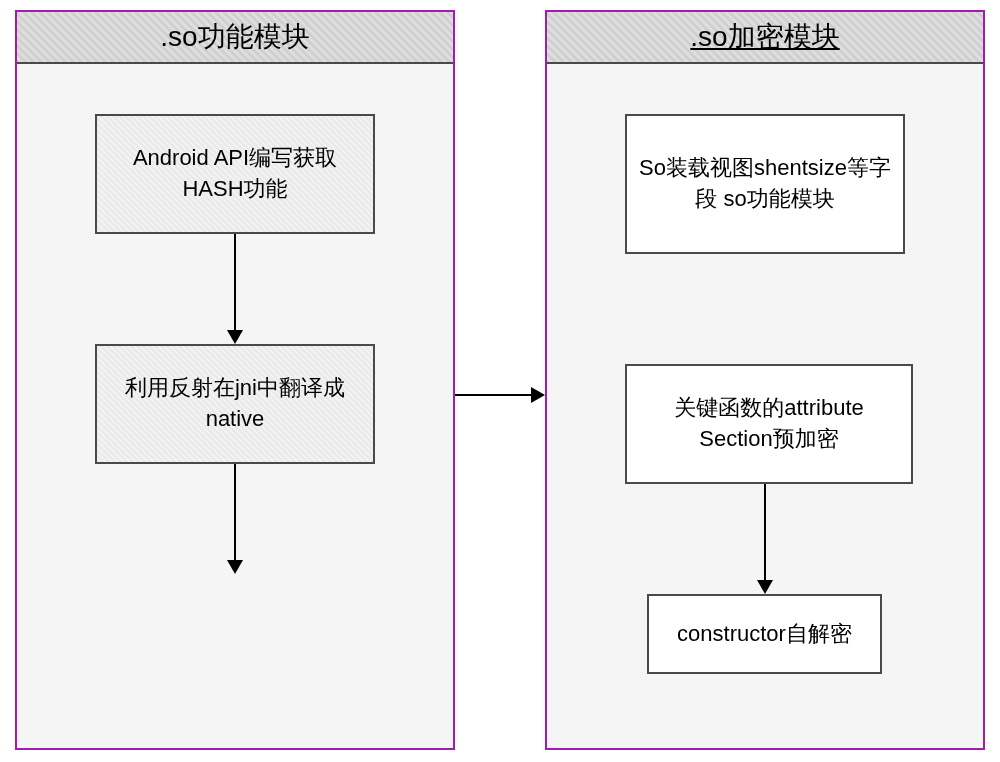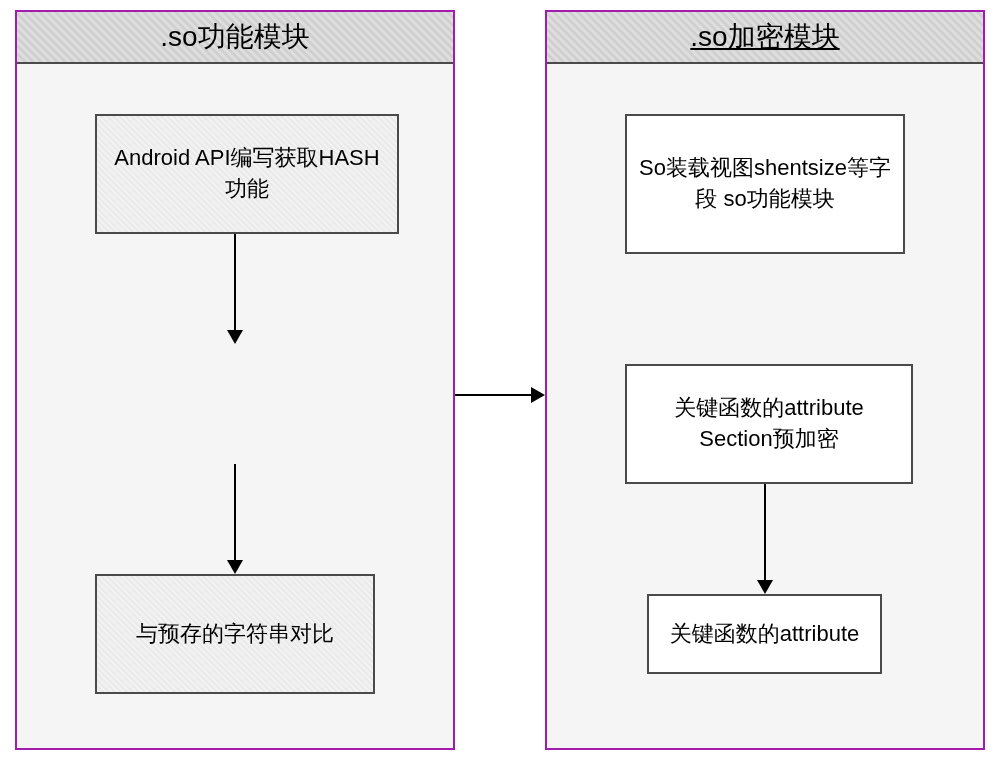--- a/index.html
+++ b/index.html
@@ -56,21 +56,21 @@
     
     #left-module {
       left: 15px;
       top: 10px;
       width: 440px;
       height: 740px;
     }
     #left-box-1 {
       left: 78px;
       top: 50px;
-      width: 304px;
+      width: 280px;
       height: 120px;
     }
     #left-box-2 {
       left: 78px;
       top: 280px;
       width: 280px;
       height: 120px;
     }
     #left-box-3 {
       left: 78px;
@@ -139,27 +139,27 @@
 <div id="left-module" class="module">
   <div class="module-header">.so功能模块</div>
   <div class="module-body">
     <div id="left-box-1" class="box">
       <span>Android API编写获取HASH功能</span>
     </div>
 
     <div class="arrow-line-v" style="left:217px; top:170px; height:96px;"></div>
     <div class="arrow-head-down" style="left:217px; top:266px;"></div>
 
+    <div id="left-box-2" class="box">
+      <span>利用反射在jni中翻译成native</span>
+    </div>
 
     <div class="arrow-line-v" style="left:217px; top:400px; height:96px;"></div>
     <div class="arrow-head-down" style="left:217px; top:496px;"></div>
 
-    <div id="left-box-3" class="box">
-      <span>与预存的字符串对比</span>
-    </div>
   </div>
 </div>
 
 <div class="arrow-line-h" style="left:455px; top:394px; width:76px;"></div>
 <div class="arrow-head-right" style="left:531px; top:394px;"></div>
 
 <div id="right-module" class="module">
   <div class="module-header">.so加密模块</div>
   <div class="module-body">
     <div id="right-box-1" class="box plain">
@@ -168,16 +168,16 @@
     </div>
 
     <div id="right-box-2" class="box plain">
       <span>关键函数的attribute Section预加密</span>
     </div>
 
     <div class="arrow-line-v" style="left:217px; top:420px; height:96px;"></div>
     <div class="arrow-head-down" style="left:217px; top:516px;"></div>
 
     <div id="right-box-3" class="box plain">
-      <span>关键函数的attribute</span>
+      <span>constructor自解密</span>
     </div>
   </div>
 </div>
 
 </body></html>

